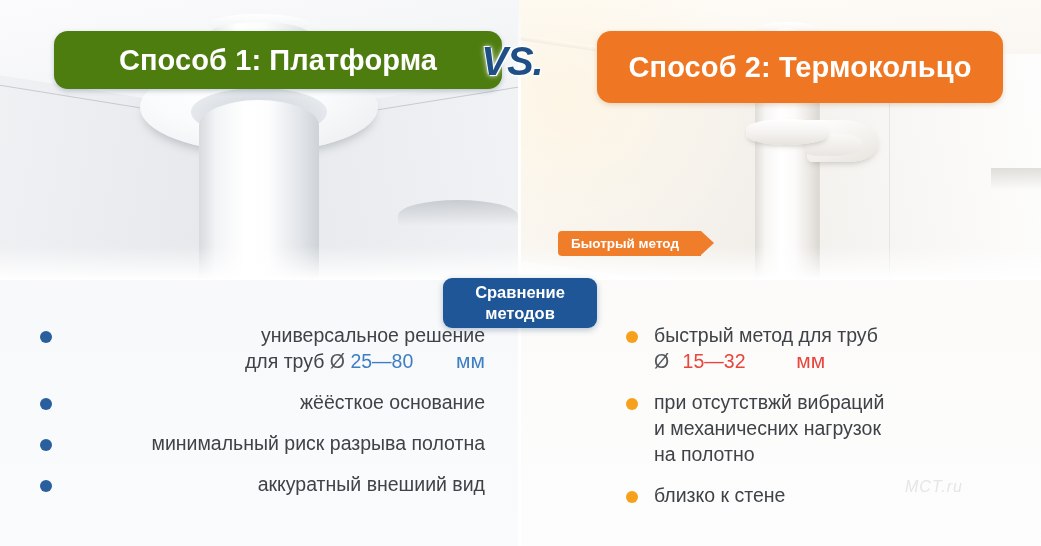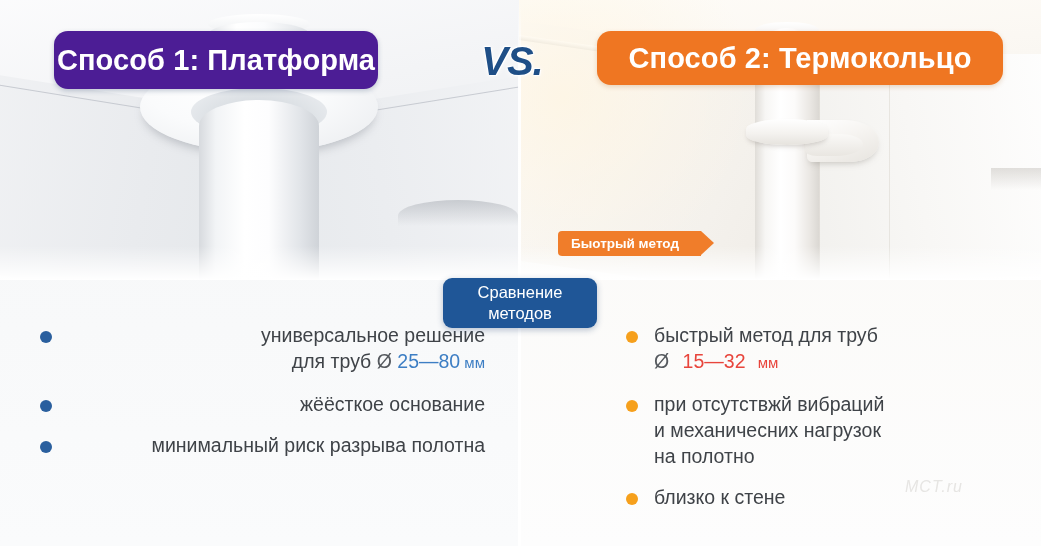--- a/index.html
+++ b/index.html
@@ -275,28 +275,28 @@
     align-items: center;
     justify-content: center;
     border-radius: 14px;
     color: #ffffff;
     font-weight: bold;
     letter-spacing: .1px;
     white-space: nowrap;
   }
   .badge-blue {
     left: 54px; top: 31px;
-    width: 324px; height: 58px;
-    background: #4c1d95;
+    width: 448px; height: 58px;
+    background: #4d7c0f;
     font-size: 29px;
     box-shadow: 0 2px 5px rgba(30,60,100,.25);
   }
   .badge-orange {
     left: 597px; top: 31px;
-    width: 406px; height: 54px;
+    width: 406px; height: 72px;
     background: #ef7622;
     font-size: 29px;
     box-shadow: 0 2px 5px rgba(170,90,20,.22);
   }
 
   .vs-logo {
     position: absolute;
     left: 476px; top: 32px;
     width: 72px; height: 58px;
     display: flex;
@@ -313,21 +313,21 @@
 
   
   .badge-center {
     position: absolute;
     left: 443px; top: 278px;
     width: 154px; height: 50px;
     border-radius: 9px;
     background: #1f5697;
     color: #fff;
     font-size: 16.5px;
-    font-weight: normal;
+    font-weight: bold;
     line-height: 21px;
     text-align: center;
     display: flex;
     flex-direction: column;
     align-items: center;
     justify-content: center;
     box-shadow: 0 2px 6px rgba(25,60,110,.3);
     z-index: 20;
   }
 
@@ -375,21 +375,21 @@
     position: absolute;
     left: 0; top: 9px;
     width: 12px; height: 12px;
     border-radius: 50%;
   }
   .list-left .dot { background: #2a5f9e; }
   .list-right .dot { background: #f6a01c; }
 
   .measure-blue { color: #3d7ec4; }
   .measure-red  { color: #e8453c; margin-left: 8px; }
-  .unit { font-size: 15px; }
+  .unit { font-size: 21px; padding-left: 37px; }
   .dia  { color: #55595e; }
 
   .watermark {
     position: absolute;
     left: 905px; top: 478px;
     font-size: 16px;
     color: rgba(190,185,180,.35);
     letter-spacing: 1px;
     font-style: italic;
     user-select: none;
@@ -475,20 +475,24 @@
     <div class="li">
       <span class="dot"></span>
       <span>жёёсткое основание</span>
     </div>
 
     <div class="li">
       <span class="dot"></span>
       <span>минимальный риск разрыва полотна</span>
     </div>
 
+    <div class="li">
+      <span class="dot"></span>
+      <span>аккуратный внешиий вид</span>
+    </div>
 
   </div>
 
   <div class="list list-right">
 
     <div class="li">
       <span class="dot"></span>
       <span>быстрый метод для труб</span><br>
       <span class="dia">Ø </span><span class="measure-red">15—32</span><span class="measure-red unit"> мм</span>
     </div>

